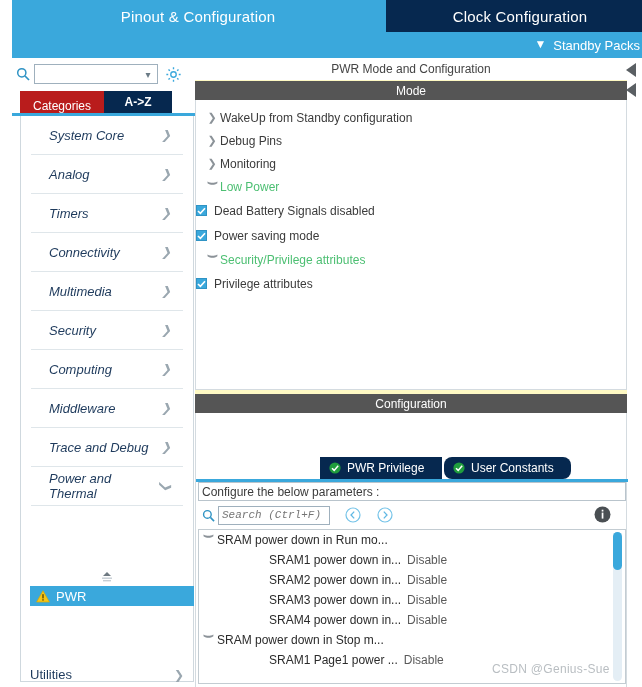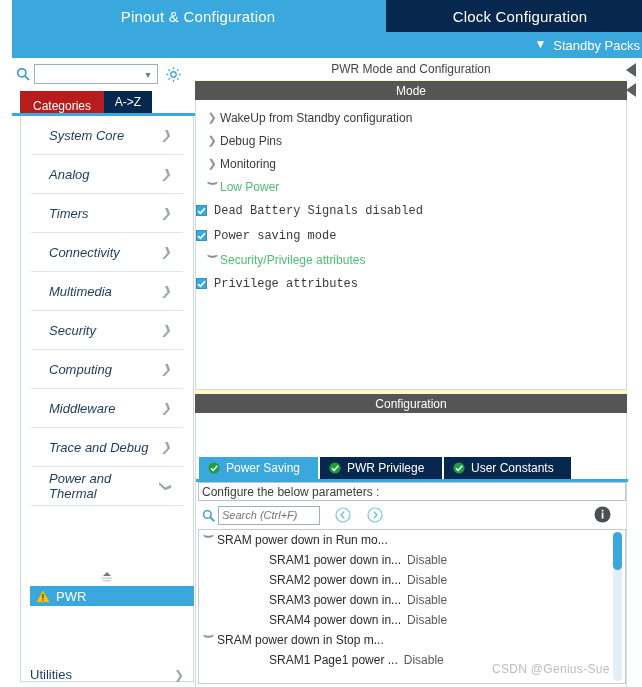--- a/index.html
+++ b/index.html
@@ -33,21 +33,21 @@
   .combo{position:relative;width:124px;height:20px;border:1px solid #9fb0bd;background:#fff;
     box-sizing:border-box;display:flex;align-items:center;}
   .combo .cv{flex:1;padding-left:4px;font-size:11px;color:#333;overflow:hidden;white-space:nowrap;}
   .combo .cchev{width:18px;display:flex;align-items:center;justify-content:center;color:#6b7b86;font-size:10px;}
   .gear{width:30px;height:32px;display:flex;align-items:center;justify-content:center;}
 
   .subtabs{position:absolute;left:0;top:33px;width:190px;height:22px;}
   .stab{position:absolute;top:0;height:22px;display:flex;align-items:center;justify-content:center;
     font-size:12px;color:#ffffff;box-sizing:border-box;}
   .stab.cat{left:8px;width:84px;background:#b91c1c;align-items:flex-end;}
-  .stab.az{left:92px;width:48px;background:#06284f;}
+  .stab.az{left:92px;width:68px;background:#06284f;font-weight:bold;}
   .blueline{position:absolute;left:0;top:55px;width:190px;height:3px;background:#3aa8dc;}
 
   .catlist{position:absolute;left:8px;top:58px;width:174px;height:566px;
     background:#ffffff;border:1px solid #cfd8de;border-top:none;box-sizing:border-box;overflow:hidden;font-style:italic;}
   .catrow{position:relative;height:39px;display:flex;align-items:center;
     padding:0 12px 0 18px;box-sizing:border-box;border-bottom:1px solid #dfe6ea;
     margin:0 10px;}
   .catrow .cname{flex:1;font-size:13px;color:#1e3a5c;}
   .catrow .carrow{color:#9aa7b0;font-size:12px;line-height:1;}
 
@@ -74,21 +74,21 @@
   .modebar{position:absolute;left:0;top:23px;width:432px;height:19px;background:#555555;
     display:flex;align-items:center;justify-content:center;font-size:12px;color:#ffffff;}
   .modebox{position:absolute;left:0;top:42px;width:432px;height:290px;background:#ffffff;
     border-left:1px solid #d4dbe0;border-right:1px solid #d4dbe0;border-bottom:1px solid #d4dbe0;
     box-sizing:border-box;overflow:hidden;}
 
   .treerow{display:flex;align-items:center;height:23px;font-size:12px;color:#3b3b3b;padding-left:8px;}
   .treerow .exp{width:16px;display:flex;align-items:center;justify-content:center;color:#8b9298;font-size:11px;line-height:1;}
   .treerow.green .lbl{color:#4cbf72;}
   .treerow .lbl{white-space:nowrap;}
-  .cbrow{display:flex;align-items:center;height:25px;font-size:12px;color:#3b3b3b;font-family:Liberation Mono, monospace;}
+  .cbrow{display:flex;align-items:center;height:25px;font-size:12px;color:#3b3b3b;}
   .cbox{width:11px;height:11px;background:#3aa8dc;border:1px solid #2f93c4;box-sizing:border-box;
     margin-right:7px;display:flex;align-items:center;justify-content:center;flex:none;}
   .cbox svg{display:block;}
 
   
   .edgechev{position:absolute;left:430px;width:12px;height:16px;}
 
   
   .confbar{position:absolute;left:0;top:336px;width:432px;height:19px;background:#555555;
     display:flex;align-items:center;justify-content:center;font-size:12px;color:#ffffff;}
@@ -103,22 +103,22 @@
   .ctab .ok{margin-right:6px;display:flex;align-items:center;}
   .ctab.active{background:#3aa8dc;}
   .ctab.idle{background:#06284f;}
   .ctabline{position:absolute;left:0;top:66px;width:432px;height:3px;background:#3aa8dc;}
 
   .paramhdr{position:absolute;left:2px;top:69px;width:428px;height:19px;
     border:1px solid #b9c4cc;box-sizing:border-box;background:#fff;
     display:flex;align-items:center;padding-left:3px;font-size:12px;color:#3b3b3b;}
   .searchrow2{position:absolute;left:2px;top:88px;width:428px;height:28px;display:flex;align-items:center;}
   .searchrow2 .mag2{width:20px;display:flex;align-items:center;justify-content:center;}
-  .sinput{width:102px;height:19px;border:1px solid #9fb0bd;box-sizing:border-box;background:#fff;
-    font-family:Liberation Sans, sans-serif;font-size:11px;font-style:italic;color:#9aa0a6;padding-left:3px;outline:none;}
+  .sinput{width:112px;height:19px;border:1px solid #9fb0bd;box-sizing:border-box;background:#fff;
+    font-family:Liberation Mono, monospace;font-size:11px;font-style:italic;color:#9aa0a6;padding-left:3px;outline:none;}
   .navbtn{width:18px;height:18px;margin-left:14px;display:flex;align-items:center;justify-content:center;}
   .infoico{position:absolute;left:396px;top:5px;}
 
   .plist{position:absolute;left:2px;top:116px;width:428px;height:155px;
     border:1px solid #c3ccd2;box-sizing:border-box;background:#ffffff;overflow:hidden;}
   .prow{display:flex;align-items:center;height:20px;font-size:12px;color:#2b2b2b;}
   .prow .pexp{width:18px;display:flex;align-items:center;justify-content:center;color:#8b9298;font-size:11px;line-height:1;}
   .prow .pname2{white-space:nowrap;text-align:right;}
   .prow.child{padding-left:70px;}
   .prow .pval{color:#5a5a5a;margin-left:6px;}
@@ -325,39 +325,30 @@
     </div>
 
     <div class="confbar">
       <span>Configuration</span>
     </div>
 
     <div class="confbox">
 
 
       <div class="ctabs">
-        <div class="ctab active" style="left:3px;width:119px;">
-          <span class="ok">
-            <svg width="12" height="12" viewBox="0 0 12 12">
-                <circle cx="6" cy="6" r="5.6" fill="#1f9d3d"></circle>
-                <polyline points="3,6.2 5.2,8.4 9.2,3.8" fill="none" stroke="#ffffff" stroke-width="1.5"></polyline>
-              </svg>
-          </span>
-          <span>Power Saving</span>
-        </div>
         <div class="ctab idle" style="left:124px;width:122px;">
           <span class="ok">
             <svg width="12" height="12" viewBox="0 0 12 12">
                 <circle cx="6" cy="6" r="5.6" fill="#1f9d3d"></circle>
                 <polyline points="3,6.2 5.2,8.4 9.2,3.8" fill="none" stroke="#ffffff" stroke-width="1.5"></polyline>
               </svg>
           </span>
           <span>PWR Privilege</span>
         </div>
-        <div class="ctab idle" style="left:248px;width:127px;">
+        <div class="ctab idle" style="left:248px;width:127px;border-radius:8px;">
           <span class="ok">
             <svg width="12" height="12" viewBox="0 0 12 12">
                 <circle cx="6" cy="6" r="5.6" fill="#1f9d3d"></circle>
                 <polyline points="3,6.2 5.2,8.4 9.2,3.8" fill="none" stroke="#ffffff" stroke-width="1.5"></polyline>
               </svg>
           </span>
           <span>User Constants</span>
         </div>
       </div>
       <div class="ctabline"></div>

